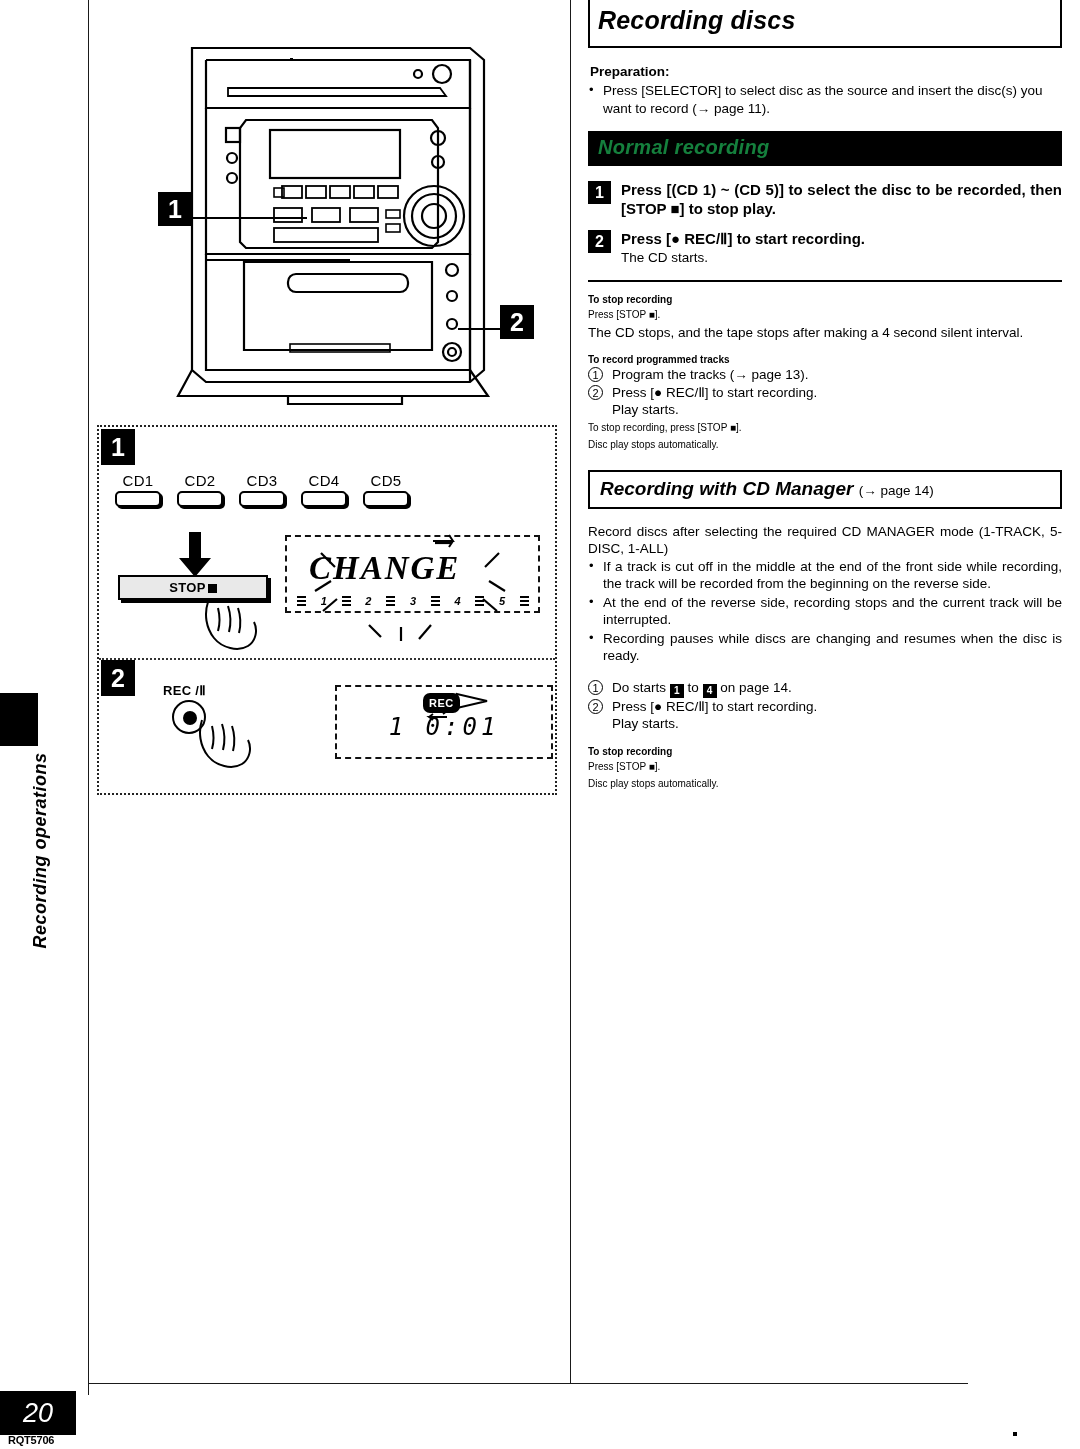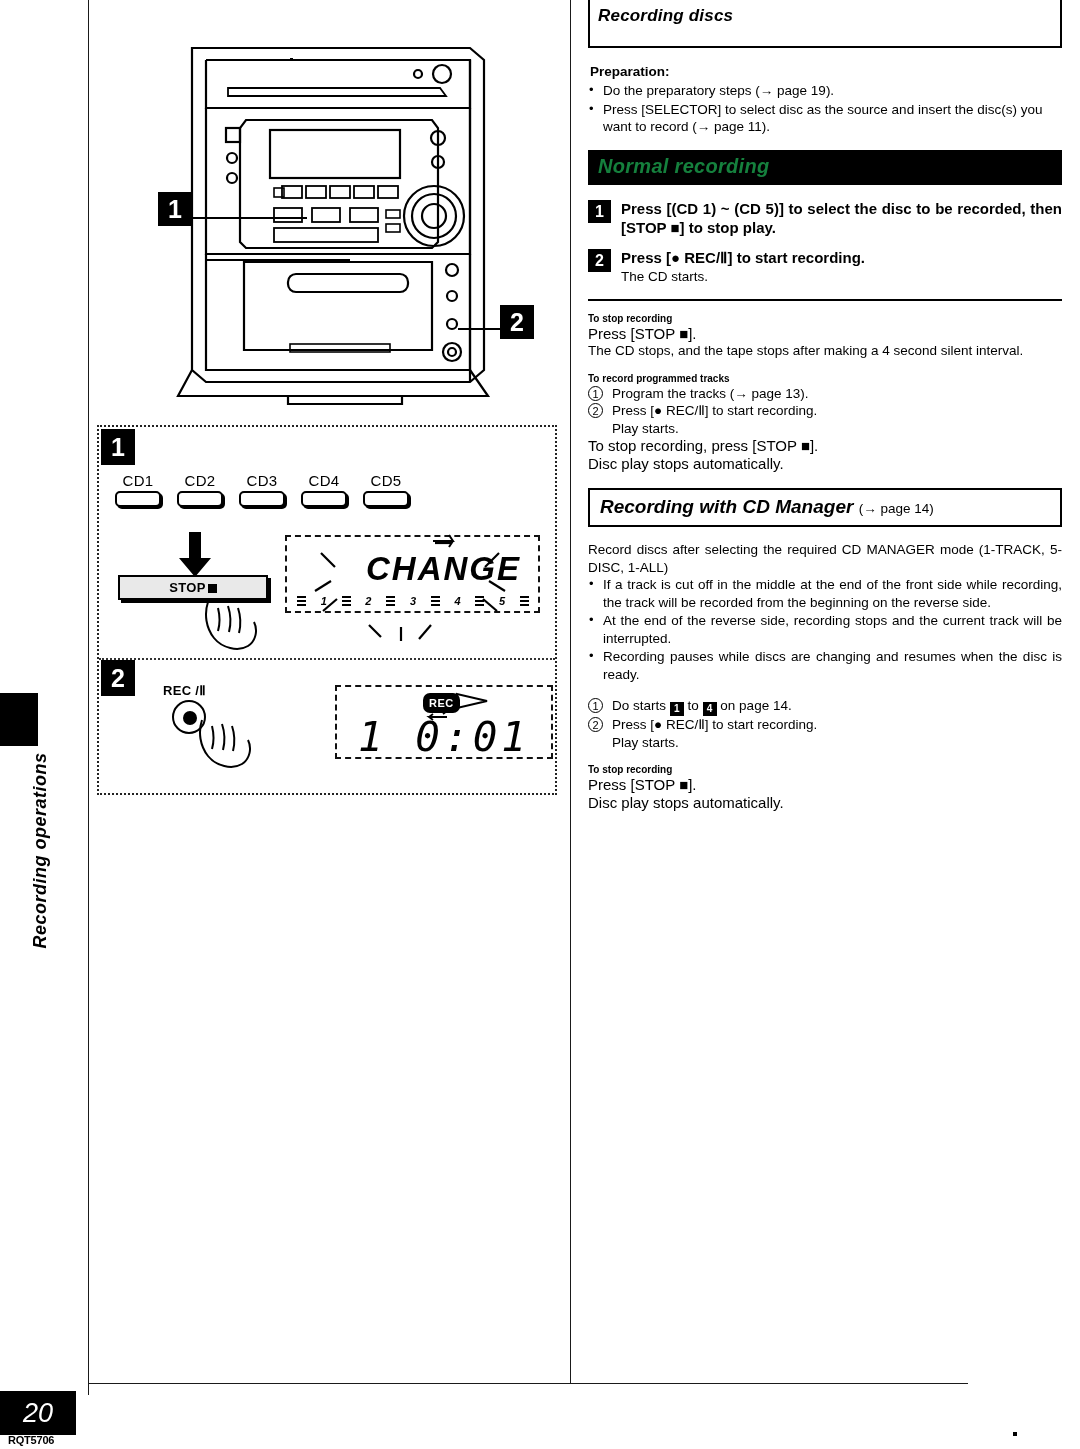--- a/index.html
+++ b/index.html
@@ -256,22 +256,22 @@
     width: 255px;
     height: 78px;
     border: 2px dashed #111;
     box-sizing: border-box;
   }
   .lcd-change .word {
     position: absolute;
     left: 22px;
     top: 13px;
     width: 212px;
-    text-align: right;
-    font-family: Liberation Sans, sans-serif;
+    text-align: left;
+    font-family: Liberation Serif, serif;
     font-size: 33px;
     font-weight: bold;
     letter-spacing: 2px;
     font-style: italic;
   }
   .seg-strip {
     position: absolute;
     left: 10px;
     bottom: 4px;
     width: 232px;
@@ -334,21 +334,21 @@
     border-radius: 7px;
     padding: 4px 6px;
     letter-spacing: .5px;
   }
   .lcd-time .digits {
     position: absolute;
     left: 0; top: 26px;
     width: 100%;
     text-align: center;
     font-family: "DejaVu Sans Mono", monospace;
-    font-size: 41px;
+    font-size: 24px;
     font-style: italic;
     letter-spacing: 4px;
   }
 
   
   .col-right {
     position: absolute;
     left: 588px;
     top: 0px;
     width: 474px;
@@ -358,21 +358,21 @@
     border-top: none;
     height: 46px;
     position: relative;
     margin-bottom: 16px;
   }
   .title-box h1 {
     margin: 0;
     position: absolute;
     left: 8px;
     top: 6px;
-    font-size: 17px;
+    font-size: 25px;
     font-style: italic;
     font-weight: bold;
     letter-spacing: .2px;
   }
   .prep-head {
     font-size: 13.5px;
     font-weight: bold;
     margin: 0 0 3px 2px;
   }
   ul.bullets {
@@ -459,21 +459,21 @@
     font-size: 10px;
     font-weight: bold;
     margin-bottom: 1px;
   }
   .para {
     font-size: 13.5px;
     line-height: 17.5px;
     text-align: justify;
   }
   .para-left {
-    font-size: 15px;
+    font-size: 10px;
     line-height: 17.5px;
   }
   .spacer { height: 13px; }
 
   ol.circled {
     list-style: none;
     margin: 0;
     padding: 0;
   }
   ol.circled li {
@@ -706,21 +706,20 @@
 </div>
 
 <div class="col-right">
 
   <div class="title-box">
     <h1>Recording discs</h1>
   </div>
 
   <div class="prep-head">Preparation:</div>
   <ul class="bullets">
-    <li>Do the preparatory steps (→ page 19).</li>
     <li>Press [SELECTOR] to select disc as the source and insert the disc(s) you want to record (→ page 11).</li>
   </ul>
 
   <div class="black-head">Normal recording</div>
 
   <div class="step">
     <div class="num">1</div>
     <div class="body">
       <div class="lead">Press [(CD 1) ~ (CD 5)] to select the disc to be recorded, then [STOP ■] to stop play.</div>
     </div>

